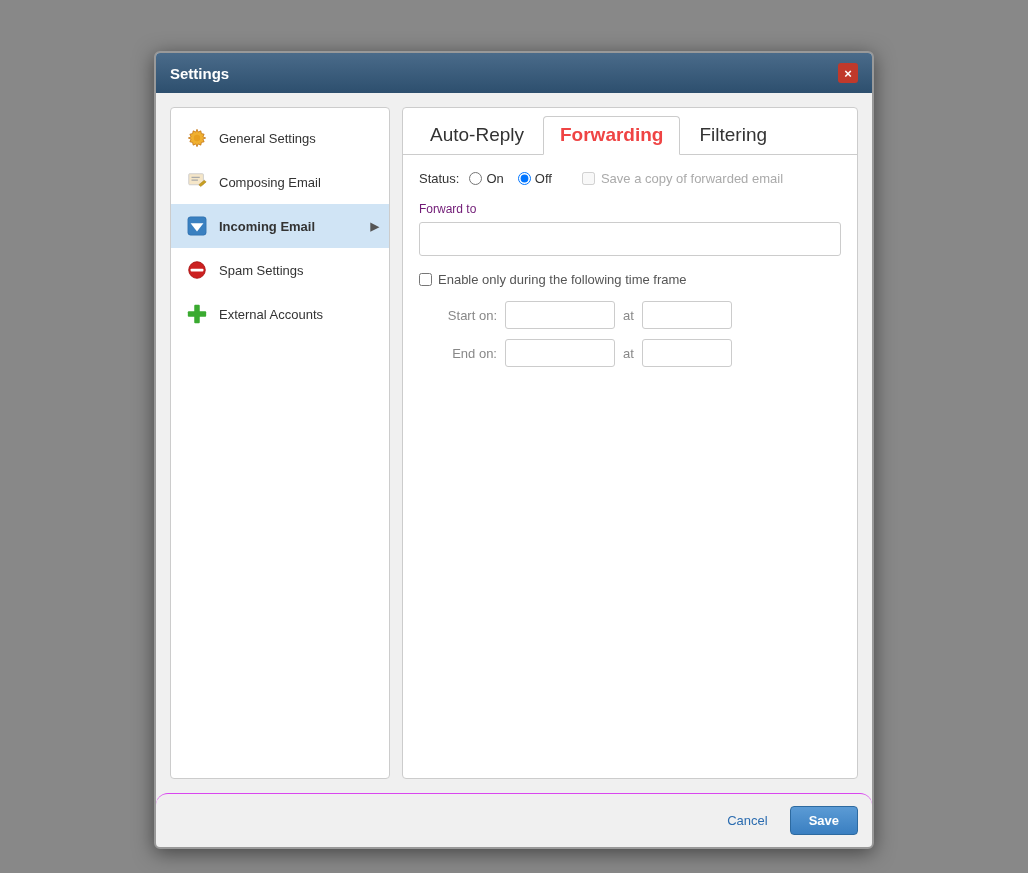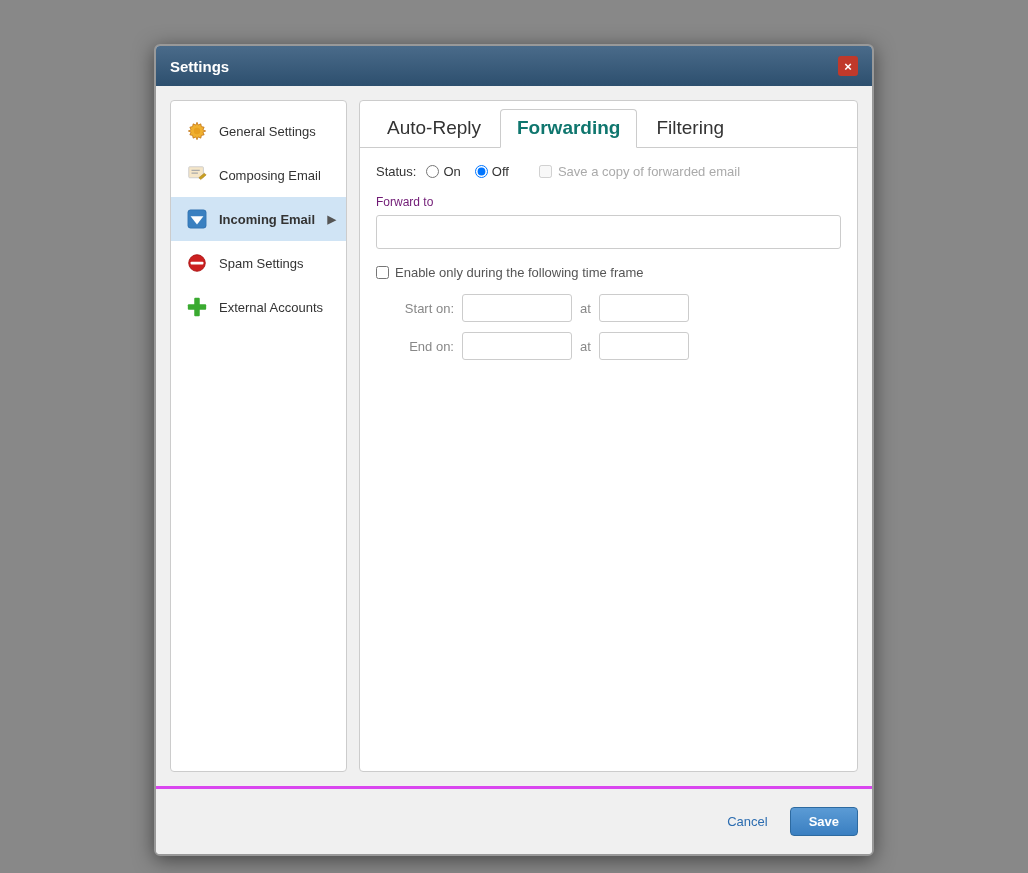--- a/index.html
+++ b/index.html
@@ -47,21 +47,21 @@
       align-items: center;
       justify-content: center;
     }
     .dialog-body {
       display: flex;
       padding: 14px;
       gap: 12px;
       min-height: 700px;
     }
     .sidebar {
-      width: 177px;
+      width: 220px;
       background: white;
       border: 1px solid #ccc;
       border-radius: 4px;
       padding: 8px 0;
       flex-shrink: 0;
     }
     .sidebar-item {
       display: flex;
       align-items: center;
       padding: 10px 14px;
@@ -112,21 +112,21 @@
       border-radius: 4px 4px 0 0;
       color: #333;
       font-size: 19px;
       background: transparent;
     }
     .tab.active {
       background: white;
       border: 1px solid #ccc;
       border-bottom: 1px solid white;
       font-weight: bold;
-      color: #0f766e;
+      color: #ef4444;
       margin-bottom: -1px;
     }
     .tab-content {
       padding: 16px;
       flex: 1;
     }
     .description {
       color: #333;
       line-height: 1.5;
       margin-bottom: 14px;
@@ -217,24 +217,25 @@
       border: 1px solid #ccc;
       border-radius: 3px;
       padding: 2px 6px;
       font-size: 12px;
       background: white;
     }
     .dialog-footer {
       display: flex;
       justify-content: flex-end;
       align-items: center;
-      padding: 18px 14px;
+      padding: 12px 14px;
       gap: 10px;
-      border-top: 3px solid #d946ef;
+      border-top: 1px solid #d946ef;
       background: #f0f0f0;
+      border-radius: 12px;
     }
     .btn-cancel {
       background: none;
       border: none;
       color: #2b6cb0;
       cursor: pointer;
       font-size: 13px;
       padding: 6px 12px;
     }
     .btn-save {

